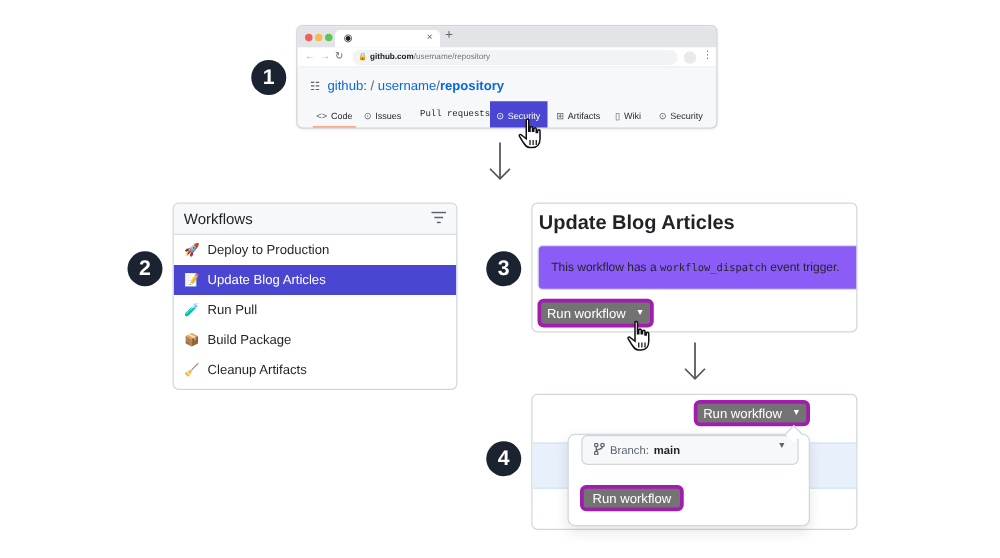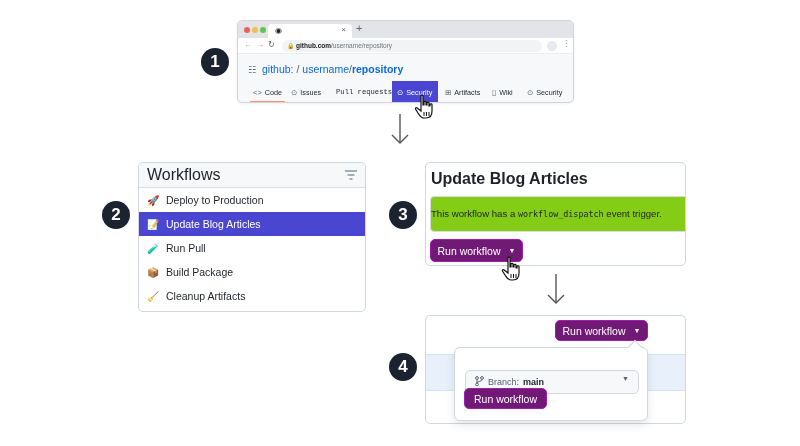--- a/index.html
+++ b/index.html
@@ -61,67 +61,67 @@
     .cursor { position: absolute; }
 
     
     .wf-panel {
       position: absolute; left: 138px; top: 162px; width: 228px; height: 150px;
       border: 1px solid #d0d7de; border-radius: 5px; background: #fff; overflow: hidden;
     }
     .wf-head {
       height: 25px; background: #f6f8fa; border-bottom: 1px solid #d8dee4;
       display: flex; align-items: center; justify-content: space-between; padding: 0 8px;
-      font-size: 16px; color: #1f2328;
+      font-size: 12px; color: #1f2328;
     }
     .filter-icon { width: 12px; }
     .wf-item {
       height: 24px; display: flex; align-items: center; gap: 6px; padding-left: 8px;
       font-size: 10.5px; color: #1f2328;
     }
     .wf-item .emoji { width: 13px; font-size: 10px; text-align: center; }
     .wf-item.selected { background: #4b46d1; color: #fff; }
 
     
     .detail-card {
       position: absolute; left: 425px; top: 162px; width: 261px; height: 104px;
       border: 1px solid #d0d7de; border-radius: 5px; background: #fff; overflow: hidden;
     }
     .detail-title { position: absolute; left: 5px; top: 7px; font-size: 16px; font-weight: bold; color: #1f2328; }
     .dispatch-box {
       position: absolute; left: 4px; top: 33px; width: 270px; height: 36px;
-      background: #84cc16; border: 1px solid #d8dee4; border-radius: 4px;
-      font-size: 9.6px; line-height: 34px; padding-left: 0; color: #1f2328;
+      background: #8b5cf6; border: 1px solid #d8dee4; border-radius: 4px;
+      font-size: 9.6px; line-height: 34px; padding-left: 10px; color: #1f2328;
     }
     .dispatch-box code { font-family: "DejaVu Sans Mono", "Liberation Mono", monospace; font-size: 8.4px; }
 
     .btn-green {
-      position: absolute; background: #701a75; color: #fff; border-radius: 5px;
+      position: absolute; background: #737373; color: #fff; border-radius: 5px;
       font-size: 10.5px; display: flex; align-items: center; justify-content: center; gap: 8px;
-      border: 1px solid #a21caf;
+      border: 3px solid #a21caf;
     }
     .btn-green .caret { font-size: 7px; }
 
     
     .dropdown-card {
       position: absolute; left: 425px; top: 315px; width: 261px; height: 109px;
       border: 1px solid #d0d7de; border-radius: 5px; background: #fff; overflow: hidden;
     }
     .bg-row { position: absolute; left: 0; top: 38px; width: 100%; height: 37px; background: #e8f1fb; border-top: 1px solid #d1e3f5; border-bottom: 1px solid #d1e3f5; }
     .popover {
       position: absolute; left: 454px; top: 347px; width: 194px; height: 74px;
       background: #fff; border: 1px solid #d0d7de; border-radius: 6px;
       box-shadow: 0 4px 10px rgba(0,0,0,0.10);
     }
     .popover-tip {
       position: absolute; left: 630px; top: 342px; width: 10px; height: 10px; background: #fff;
       border-left: 1px solid #d0d7de; border-top: 1px solid #d0d7de; transform: rotate(45deg);
     }
     .branch-select {
-      position: absolute; left: 10px; top: 22px; width: 174px; height: 24px;
+      position: absolute; left: 10px; top: 0; width: 174px; height: 24px;
       background: #f6f8fa; border: 1px solid #d0d7de; border-radius: 5px;
       font-size: 9px; display: flex; align-items: center; padding-left: 9px; gap: 4px; color: #59636e;
     }
     .branch-select b { color: #1f2328; }
     .branch-select .caret { position: absolute; right: 9px; top: 4px; font-size: 7px; color: #59636e; }
   </style>
 </head>
 <body>
 
 <div class="step-badge" style="left:201px;top:48px;">

